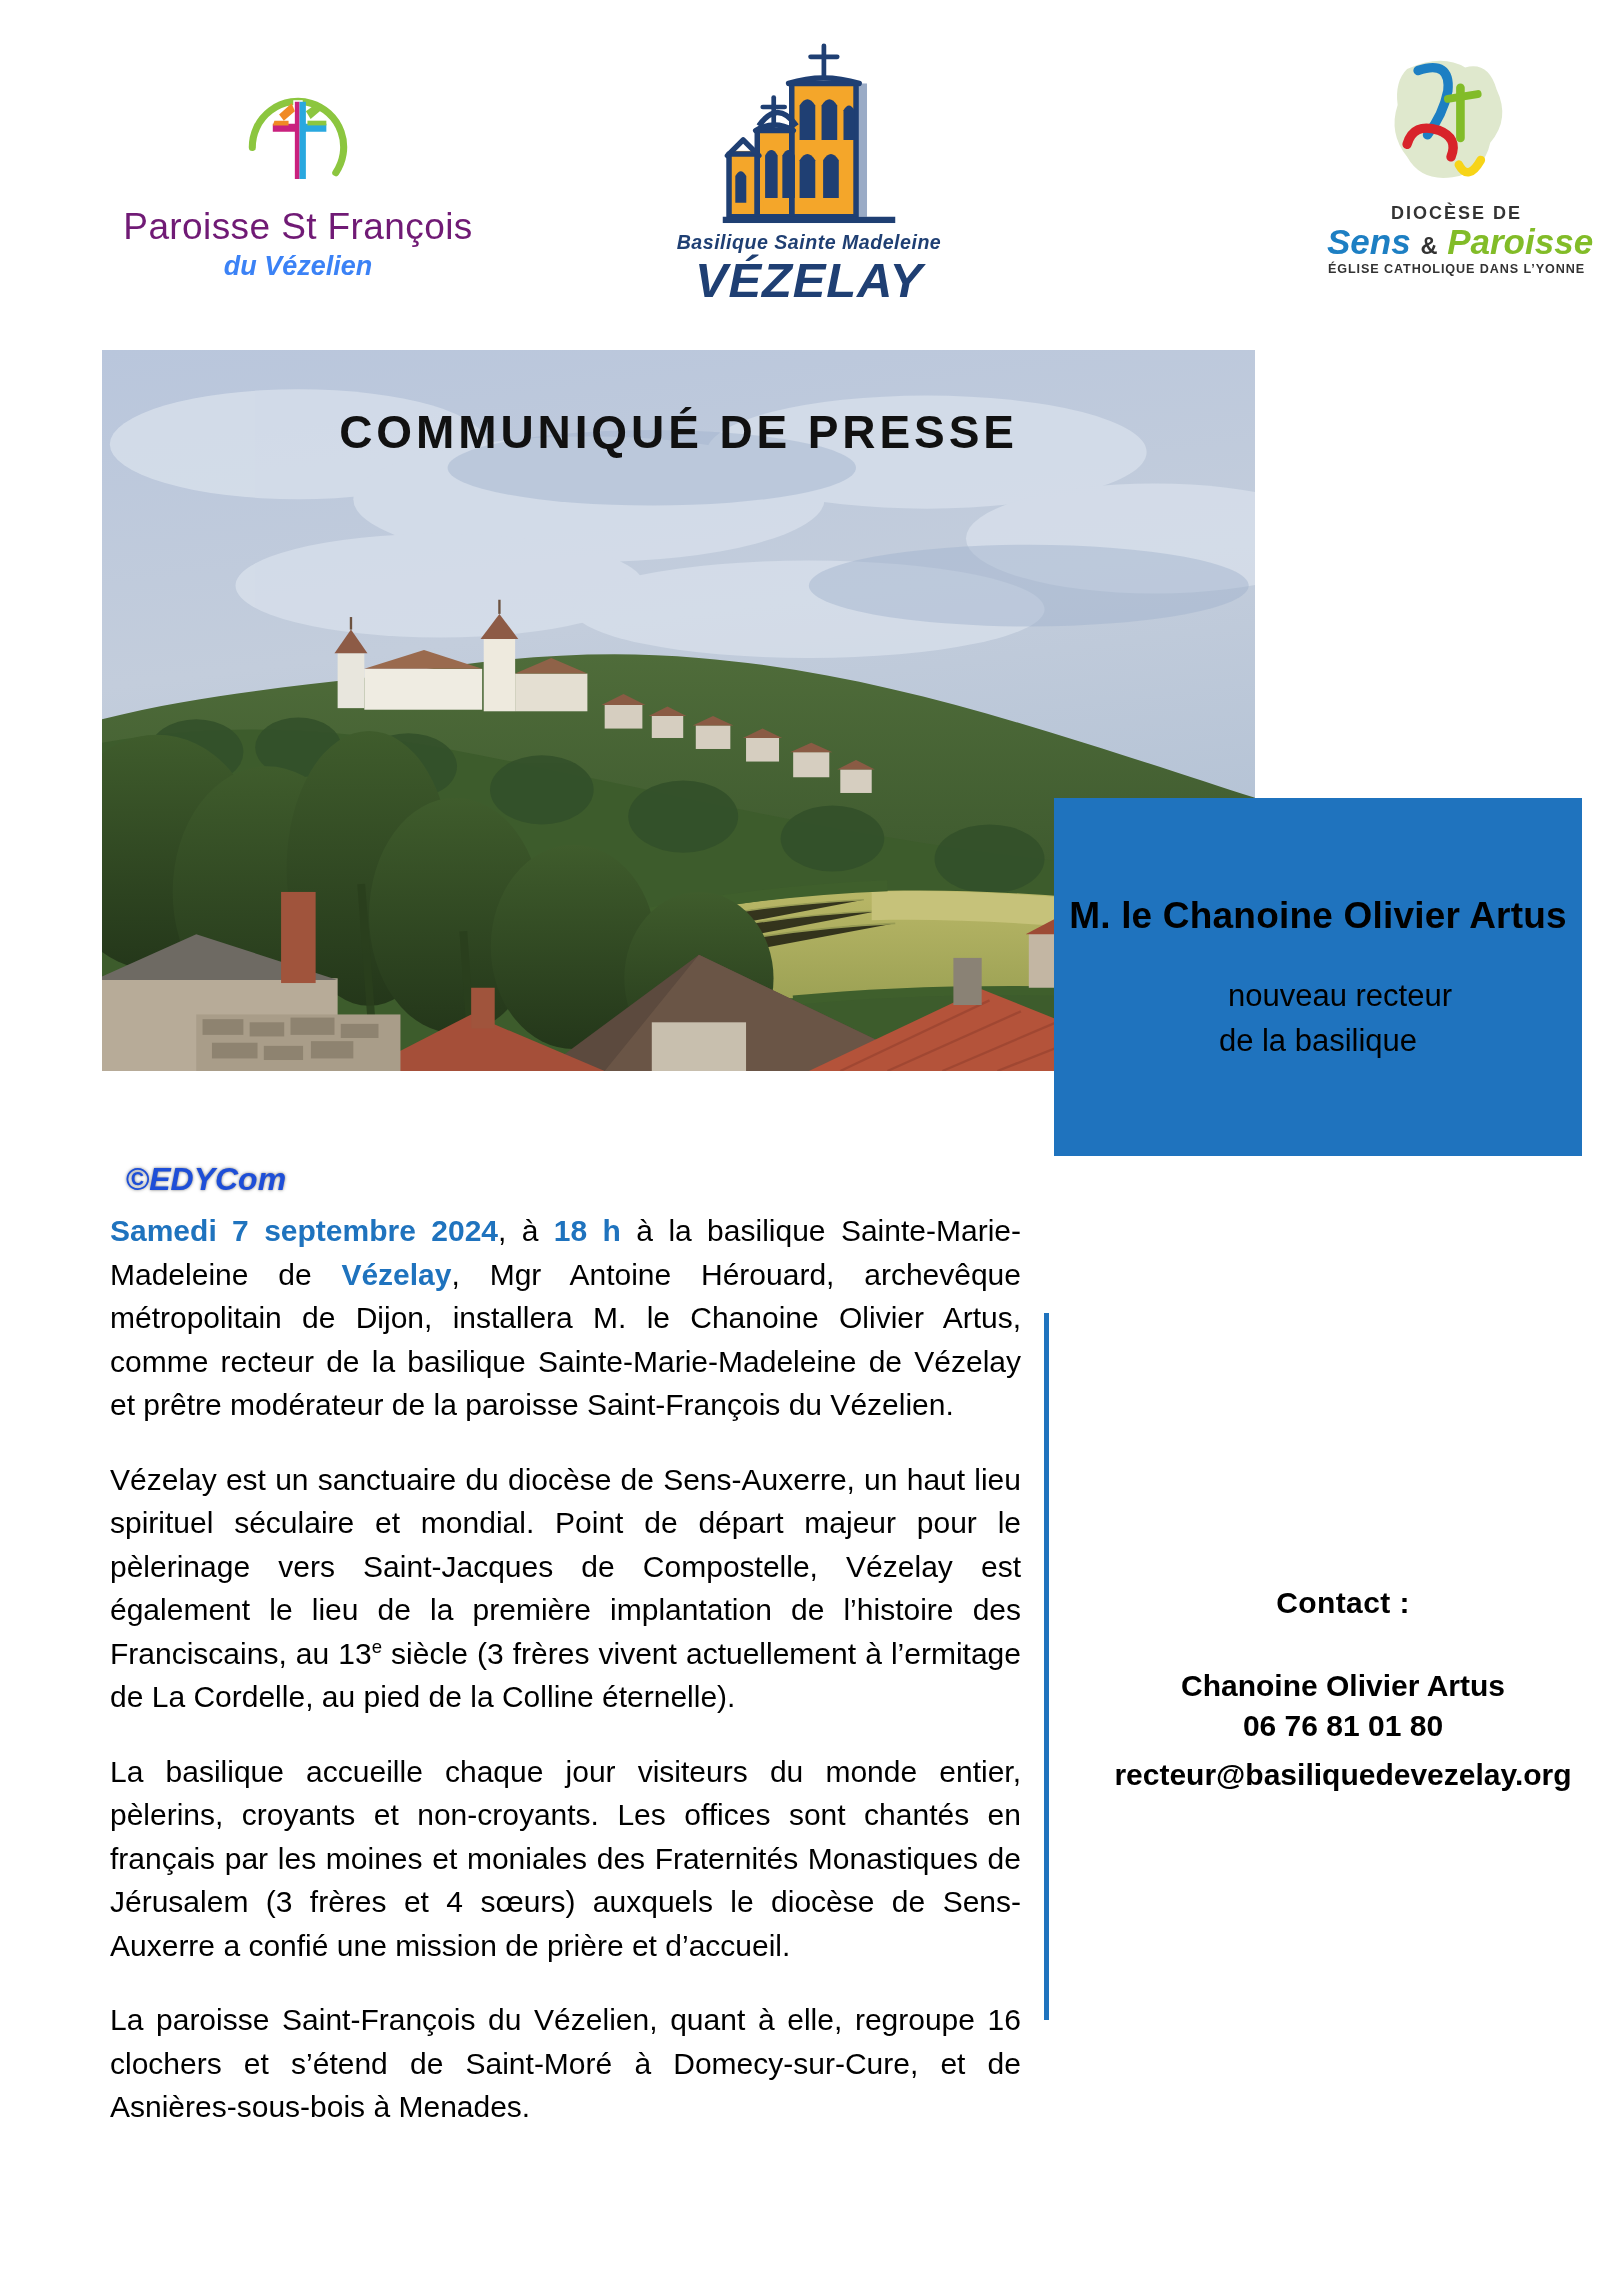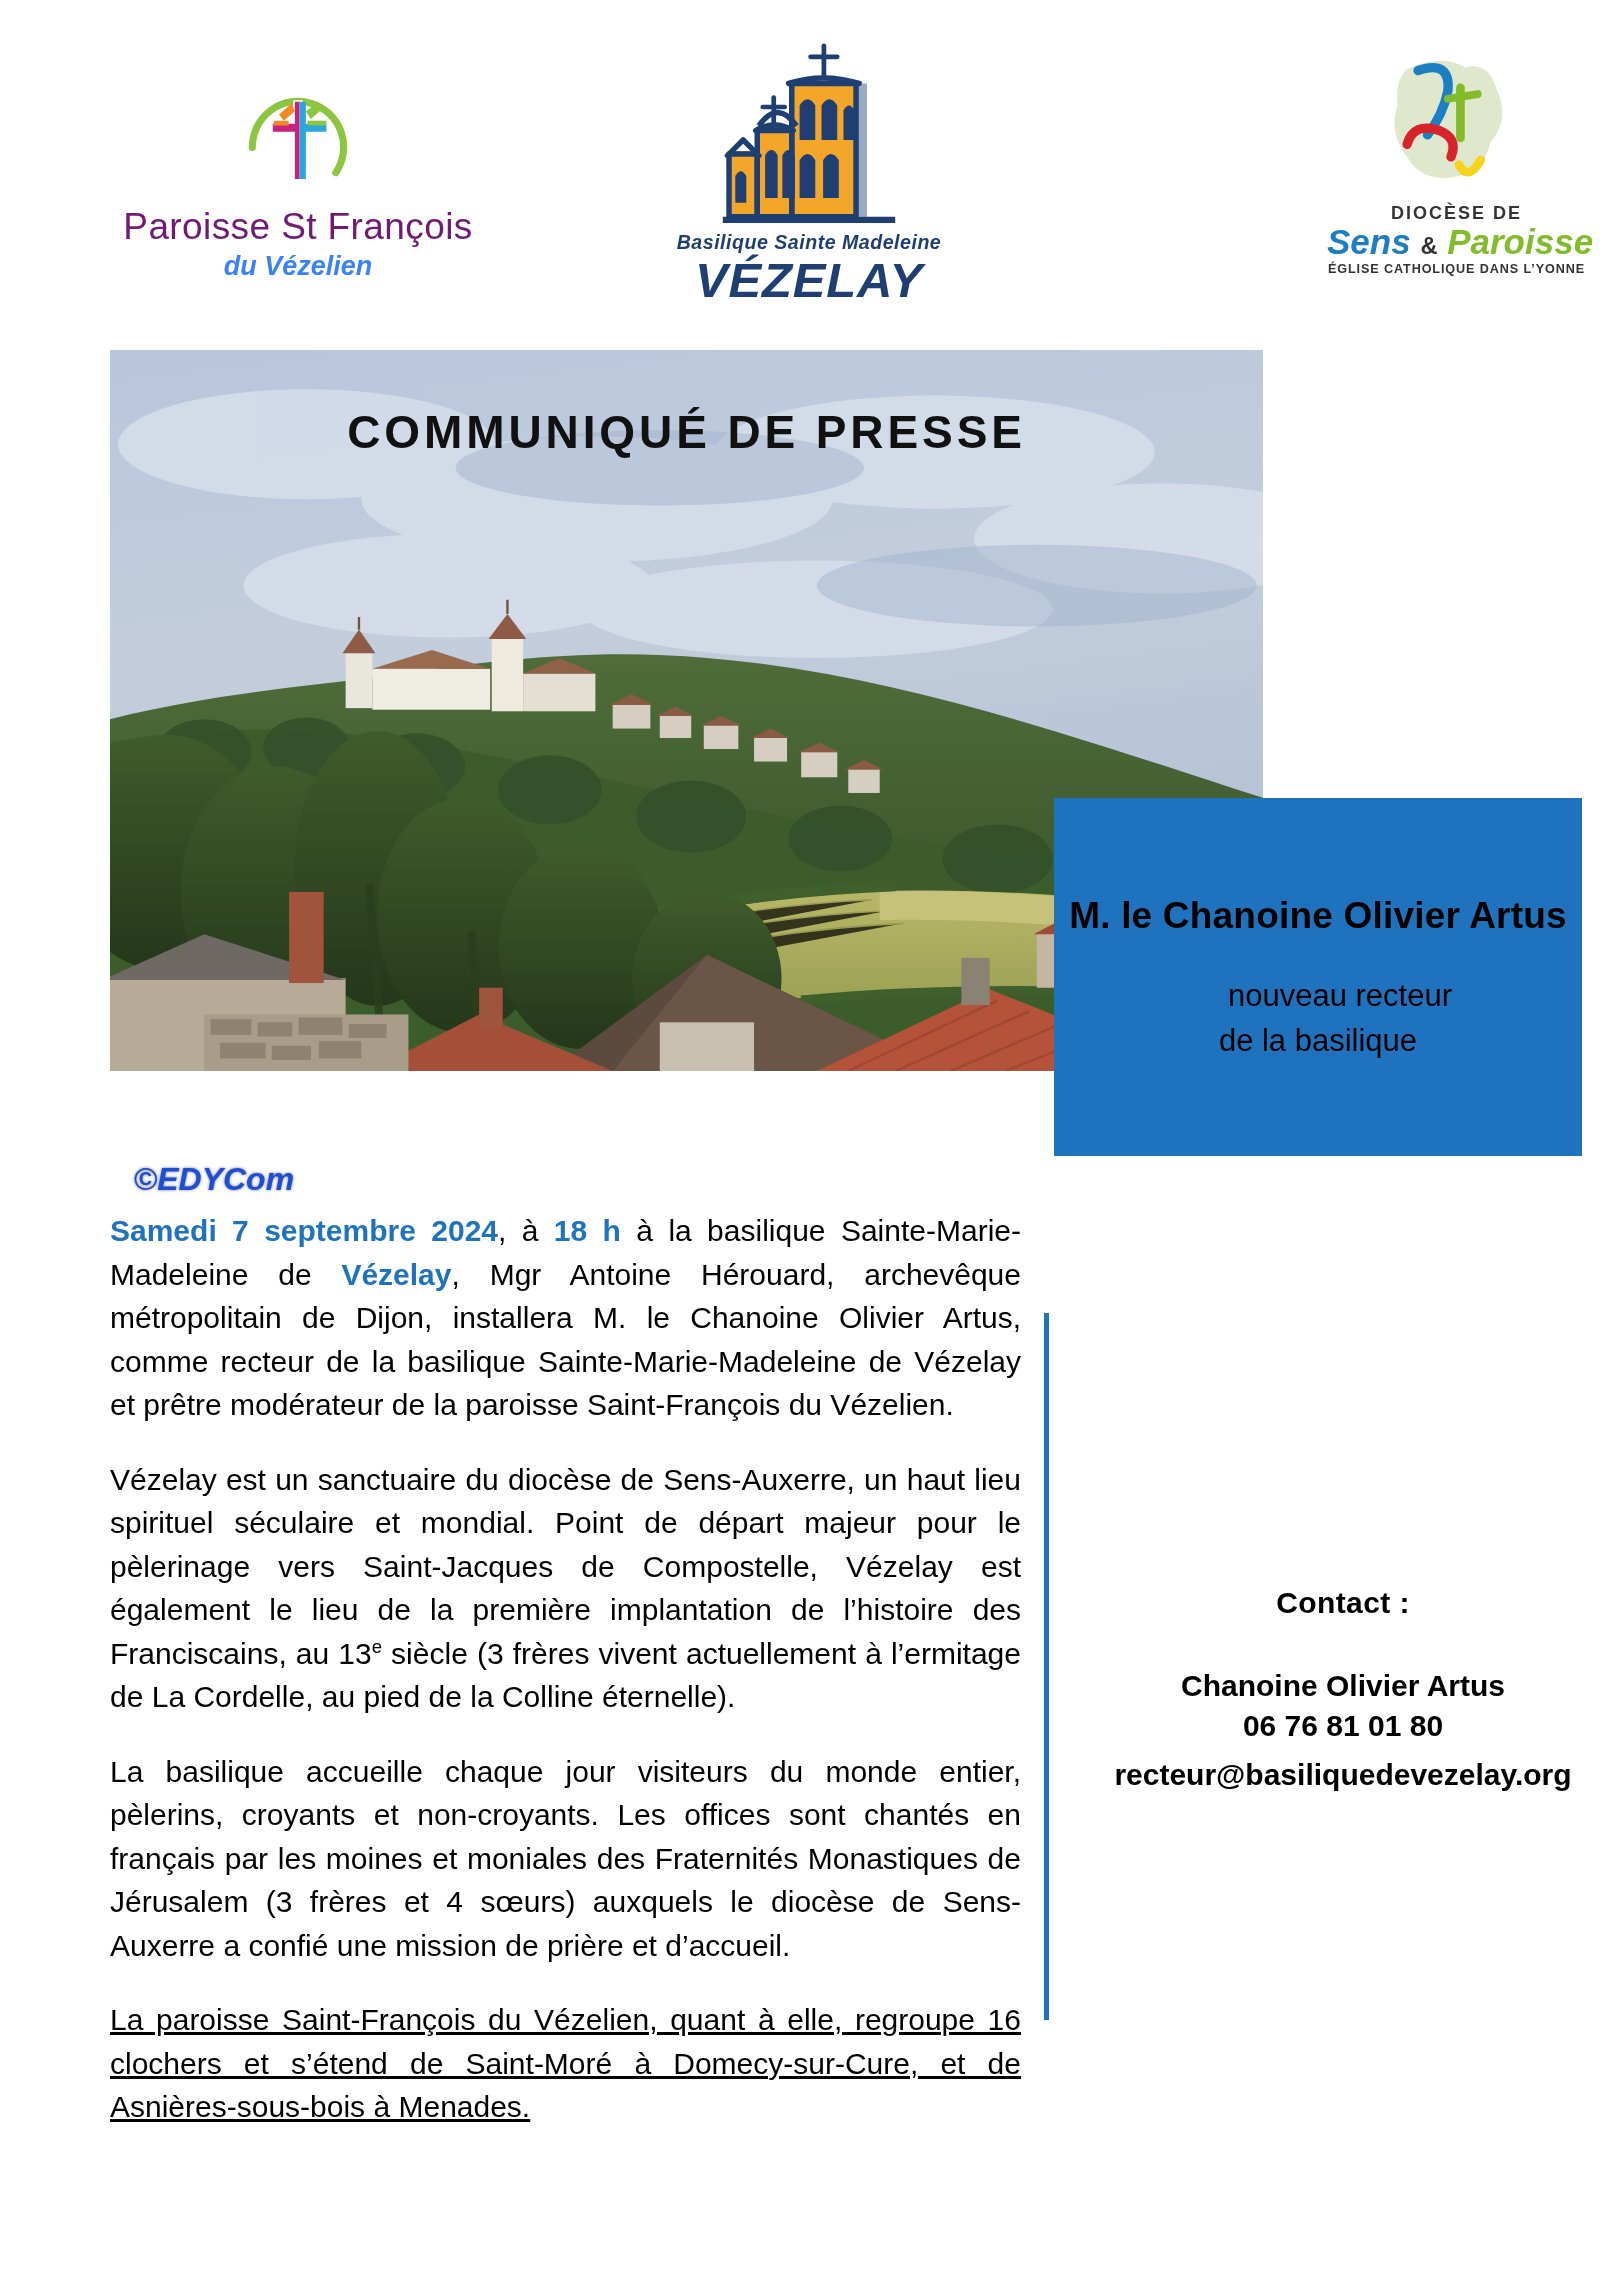--- a/index.html
+++ b/index.html
@@ -117,21 +117,21 @@
     font-weight: 700;
     color: #333333;
     letter-spacing: 0.9px;
     margin-top: 1.6px;
     white-space: nowrap;
   }
 
   
   .photo {
     position: absolute;
-    left: 110px; top: 350px;
+    left: 102px; top: 350px;
     width: 1153px; height: 894px;
     overflow: hidden;
   }
   .photo svg { display: block; }
   .photo-title {
     position: absolute;
     left: 0; right: 0;
     top: 55px;
     text-align: center;
     font-size: 46px;
@@ -188,21 +188,21 @@
     left: 110px; top: 1209px;
     width: 911px;
   }
   .body-col p {
     margin: 0 0 31px 0;
     font-size: 30px;
     line-height: 1.45;
     text-align: justify;
     color: #000000;
   }
-  .body-col p:last-child { margin-bottom: 0; text-decoration: underline; }
+  .body-col p:last-child { margin-bottom: 0; }
   .hl { color: #1f73be; font-weight: 700; }
   .sup { font-size: .62em; vertical-align: super; }
 
   
   .v-rule {
     position: absolute;
     left: 1044px; top: 1313px;
     width: 4.7px; height: 707px;
     background: #1f73be;
   }

